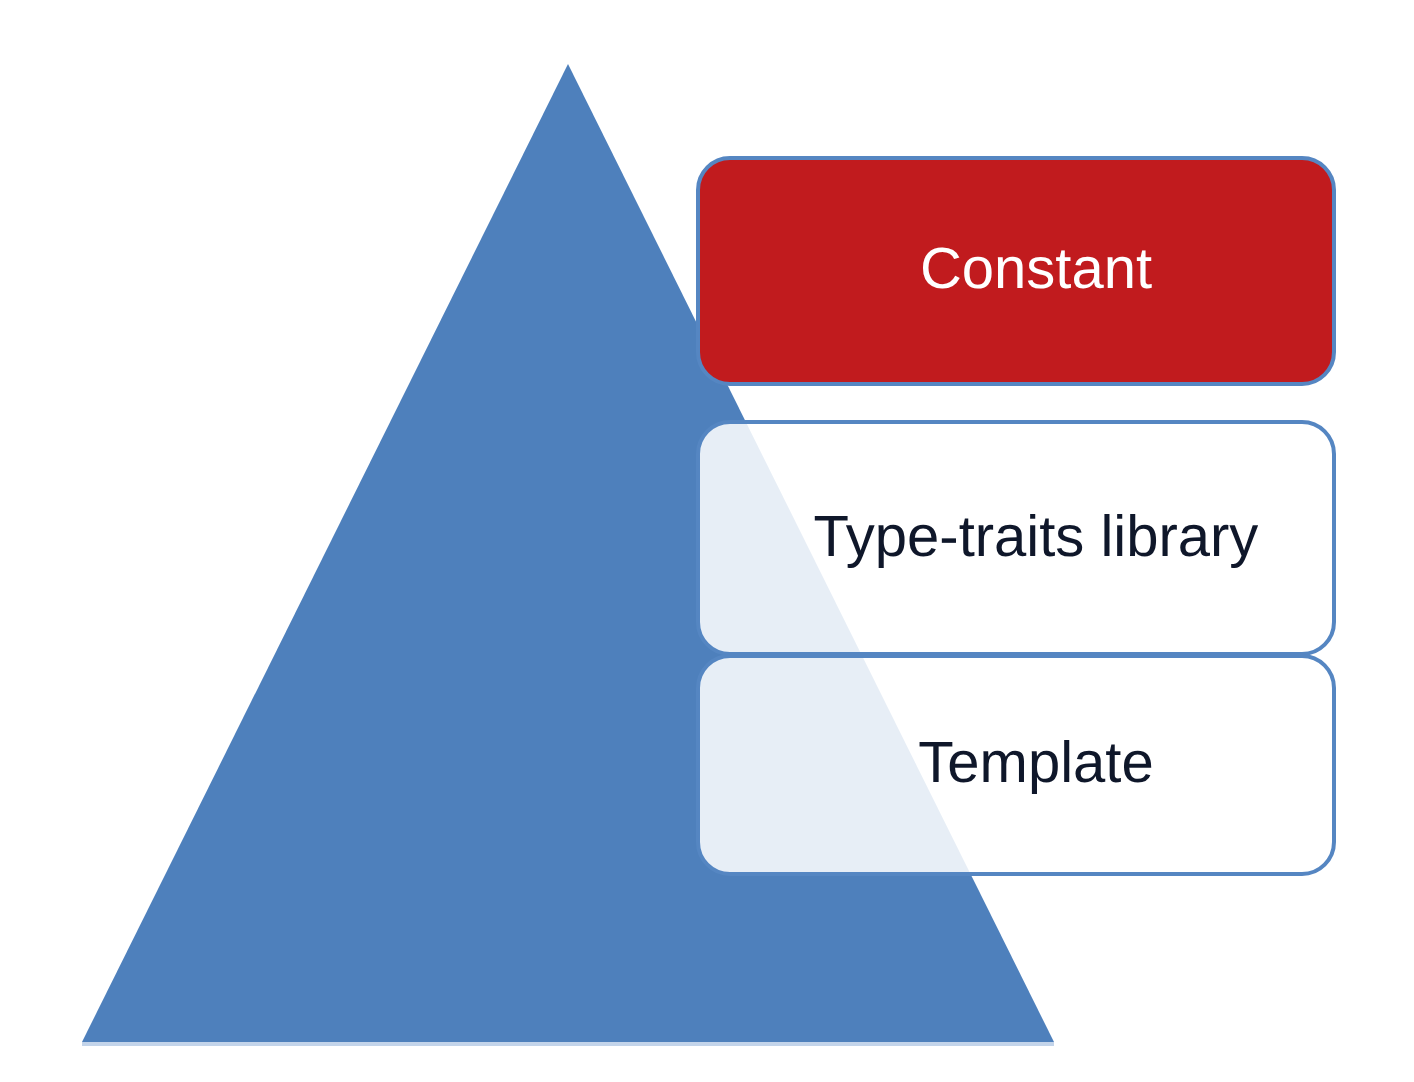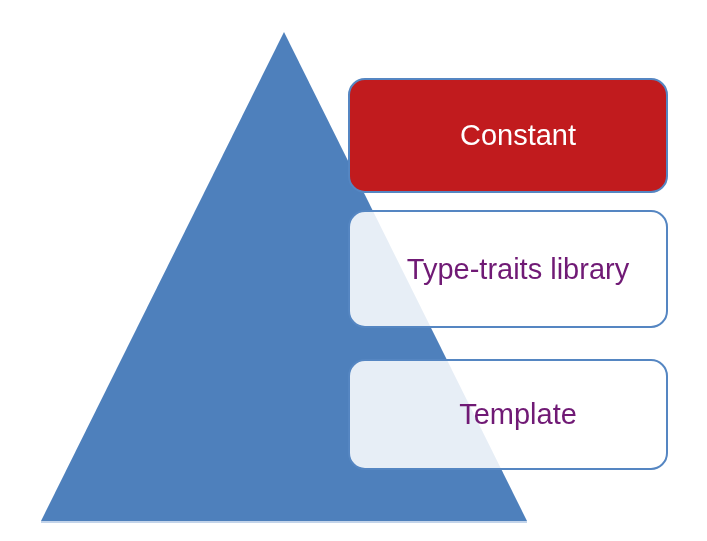--- a/index.html
+++ b/index.html
@@ -49,28 +49,28 @@
   .box--accent {
     top: 78px;
     height: 115px;
     background: #c11b1e;
     border: 2px solid #5586c2;
     color: #ffffff;
   }
   .box--plain {
     background: rgba(255, 255, 255, 0.865);
     border: 2px solid #5586c2;
-    color: #701a75;
+    color: #0f172a;
   }
   .box--traits {
     top: 210px;
     height: 118px;
   }
   .box--template {
-    top: 359px;
+    top: 327px;
     height: 111px;
   }
 </style>
 </head>
 <body>
 
 <div class="canvas">
 
   <svg class="pyramid-svg" width="707" height="541" viewBox="0 0 707 541" aria-hidden="true">
     <line x1="41" y1="522" x2="527" y2="522"></line>

